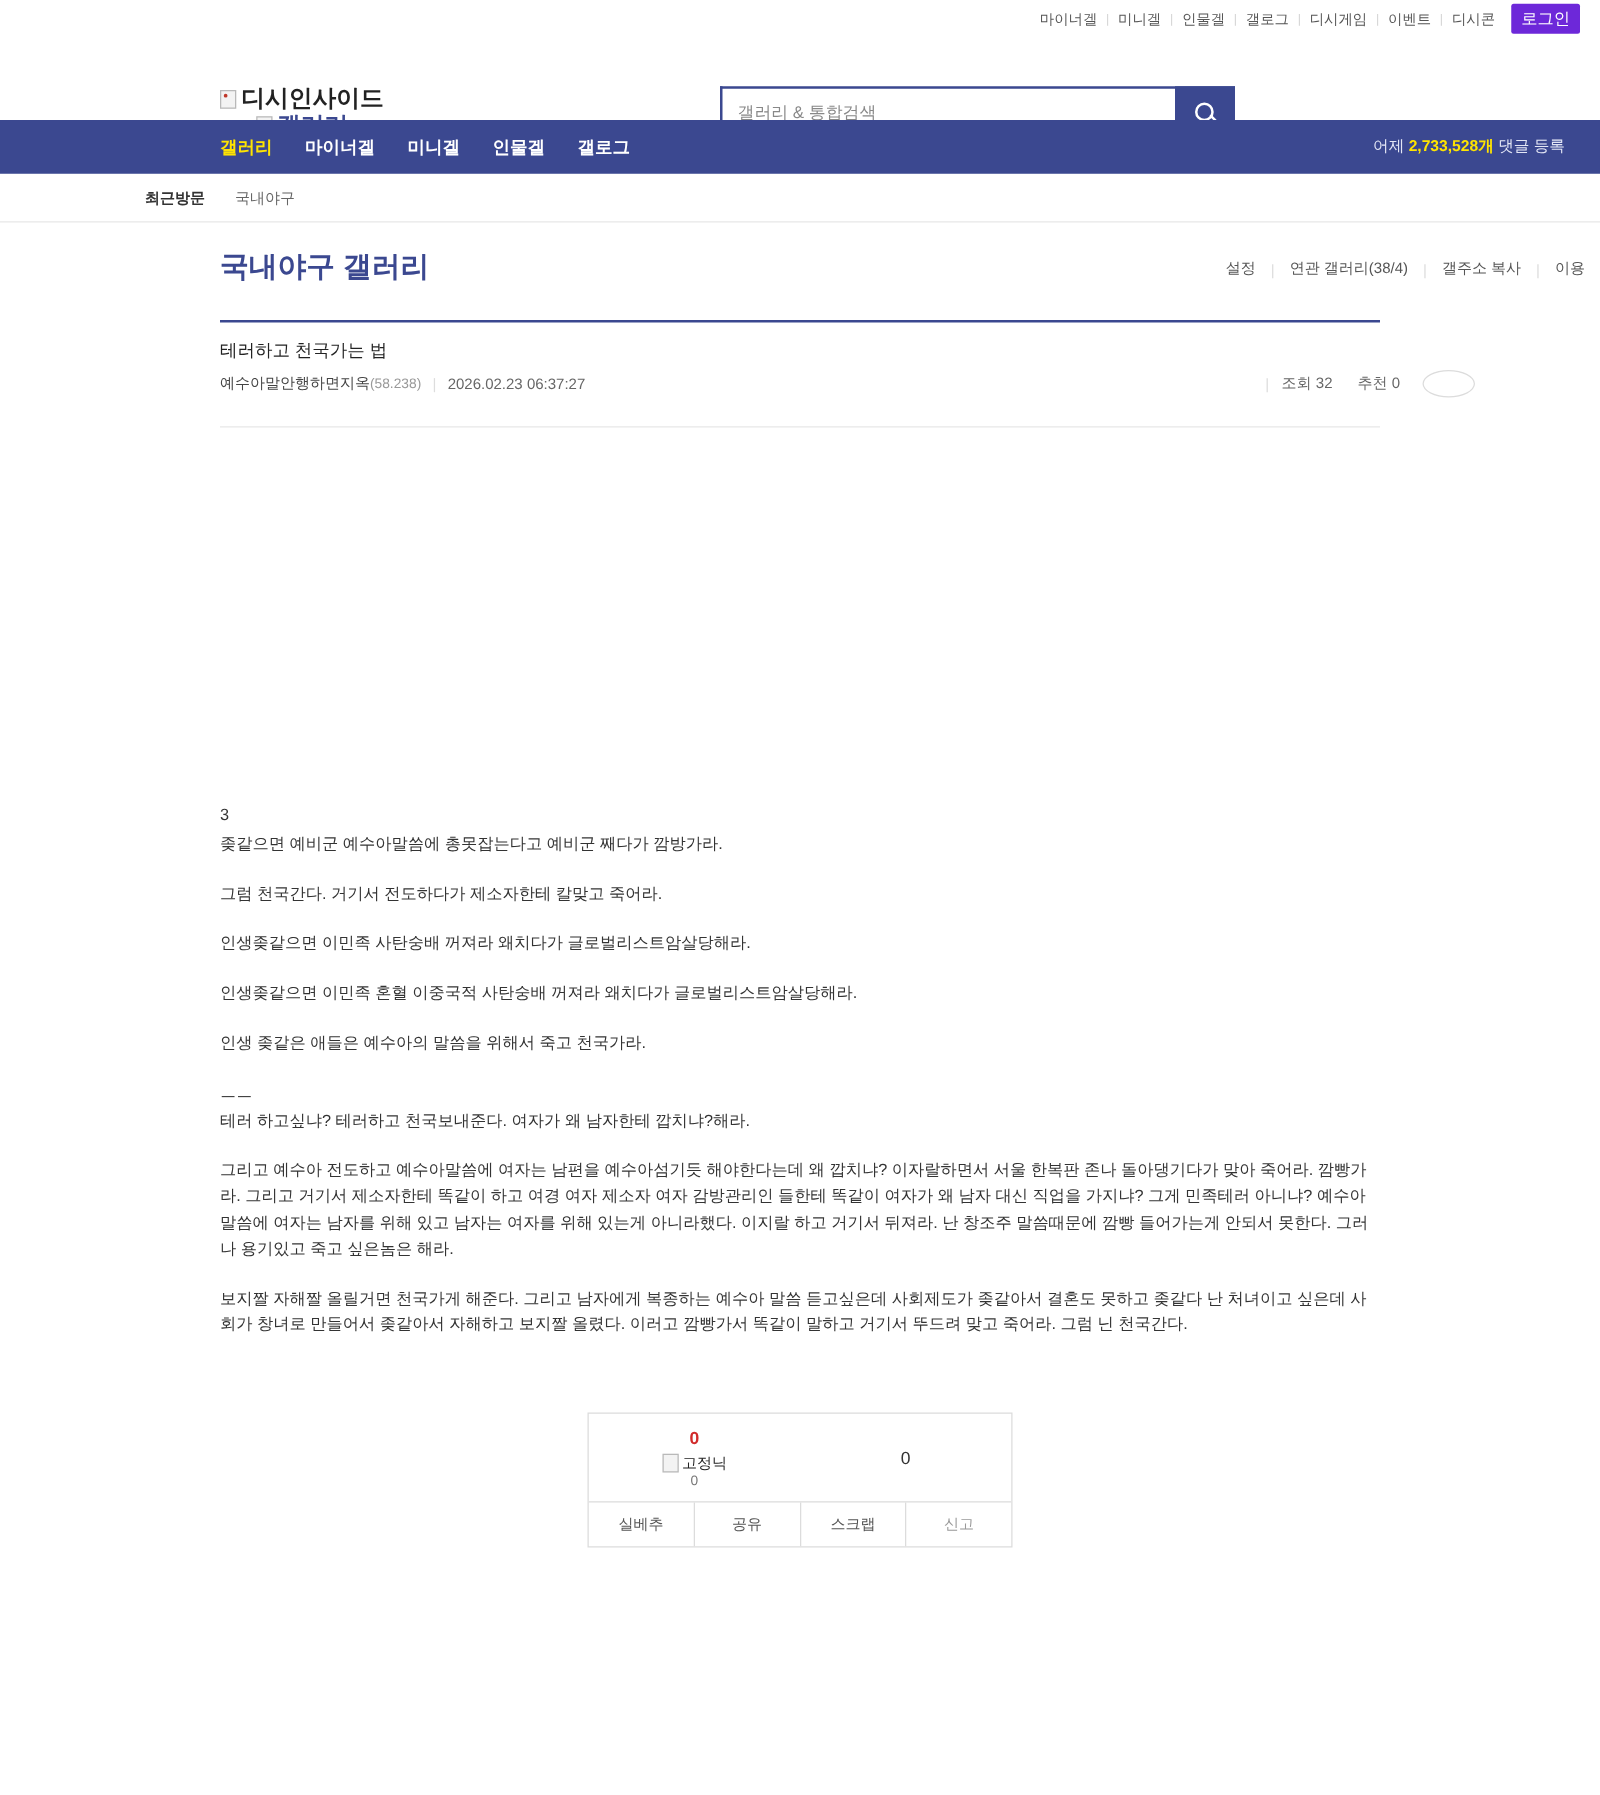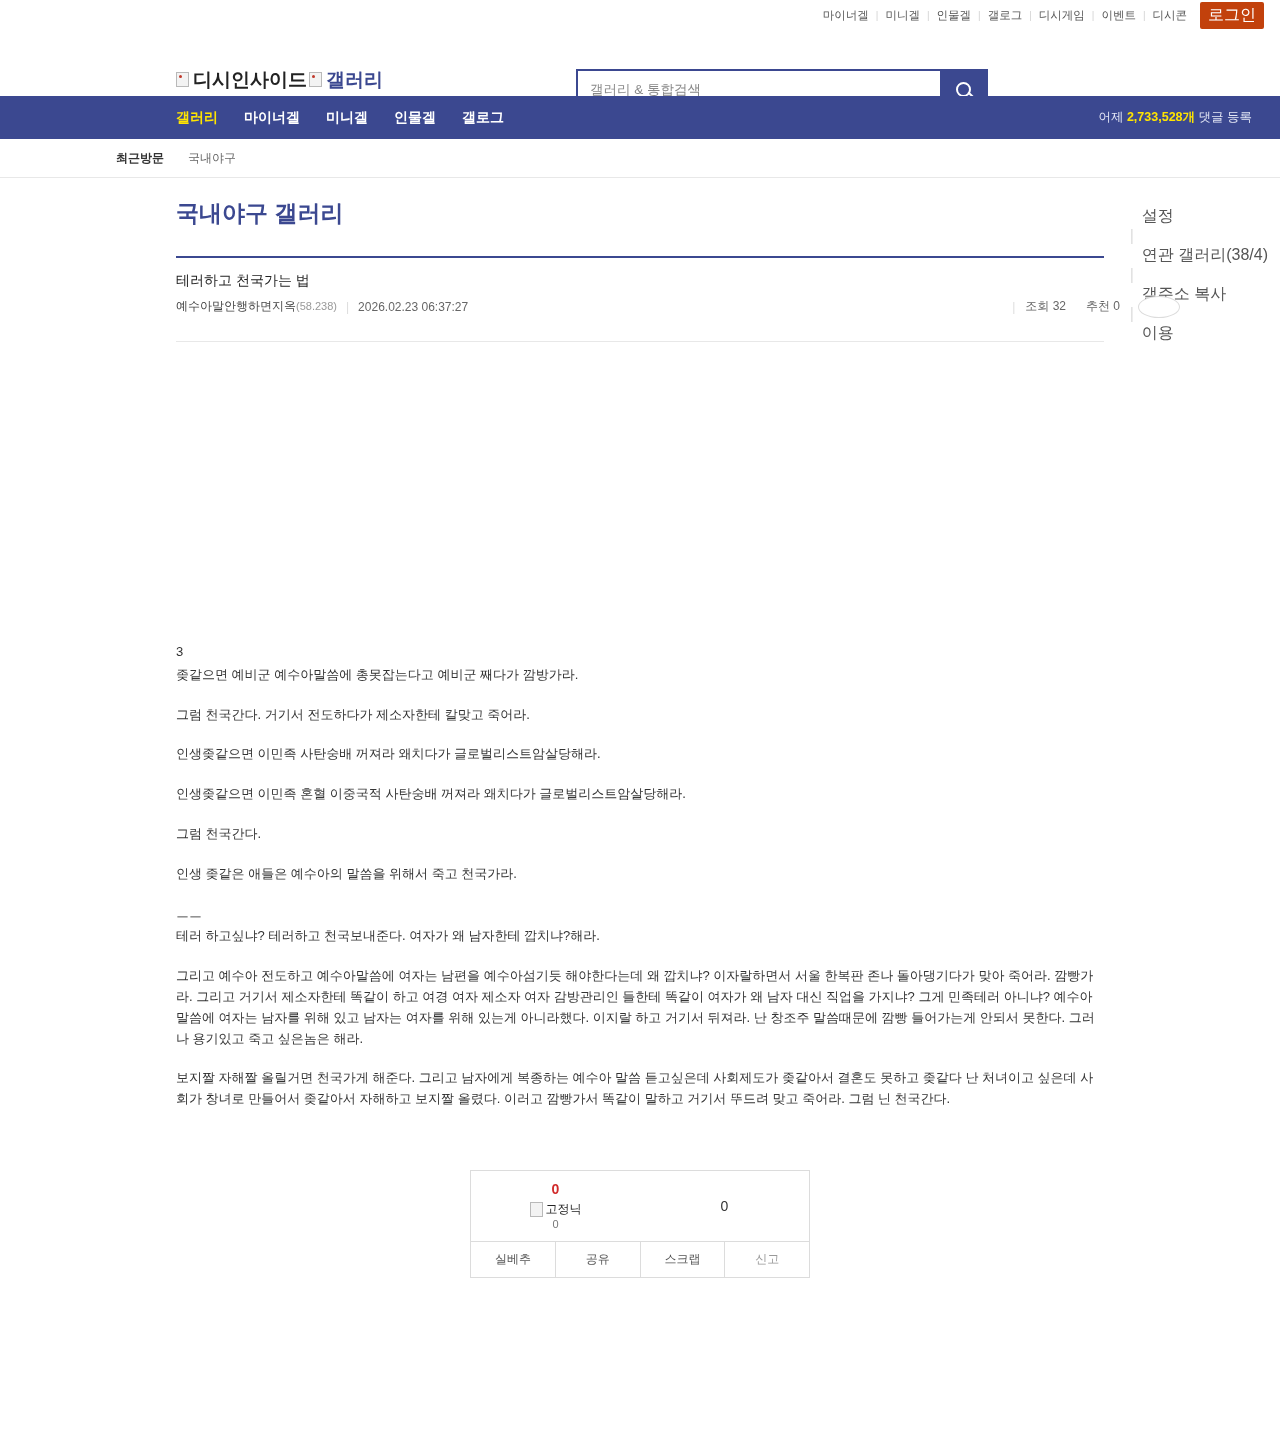--- a/index.html
+++ b/index.html
@@ -31,40 +31,41 @@
     color: #555;
     text-decoration: none;
     padding: 0 7px;
     position: relative;
   }
   .top-bar .sep {
     color: #d4d4d4;
     font-size: 10px;
   }
   .login-btn {
-    background: #c2410c;
+    background: #6d28d9;
     color: #ffffff !important;
     padding: 3px 8px !important;
     border-radius: 2px;
-    font-size: 16px;
+    font-size: 13px;
     margin-left: 6px;
   }
 
   
   .header {
     height: 66px;
     position: relative;
   }
   .logo-wrap {
     position: absolute;
     left: 176px;
     top: 40px;
     display: flex;
     align-items: center;
     gap: 2px;
+    flex-direction: column;
   }
   .broken-img {
     display: inline-flex;
     align-items: center;
     gap: 4px;
     font-size: 19px;
     font-weight: bold;
     color: #222;
     line-height: 1;
   }
@@ -192,25 +193,24 @@
     left: 176px;
     top: 20px;
     font-size: 23px;
     font-weight: bold;
     color: #3b4890;
   }
   .gall-links {
     position: absolute;
     right: 0px;
     top: 28px;
-    font-size: 16px;
+    font-size: 12px;
     color: #555;
     display: flex;
-    align-items: flex-start;
-    flex-direction: column;
+    align-items: flex-end;
   }
   .gall-links a {
     color: #555;
     text-decoration: none;
     padding: 0 12px;
   }
   .gall-links .vsep { color: #ddd; }
 
   
   .article {
@@ -413,21 +413,20 @@
       <span class="circle-btn"></span>
     </span>
   </div>
 
   <div class="art-body">
     <p class="blockline">3</p>
     <p>좆같으면 예비군 예수아말씀에 총못잡는다고 예비군 째다가 깜방가라.</p>
     <p>그럼 천국간다. 거기서 전도하다가 제소자한테 칼맞고 죽어라.</p>
     <p>인생좆같으면 이민족 사탄숭배 꺼져라 왜치다가 글로벌리스트암살당해라.</p>
     <p>인생좆같으면 이민족 혼혈 이중국적 사탄숭배 꺼져라 왜치다가 글로벌리스트암살당해라.</p>
-    <p>그럼 천국간다.</p>
     <p>인생 좆같은 애들은 예수아의 말씀을 위해서 죽고 천국가라.</p>
     <p class="blockline">ㅡㅡ</p>
     <p>테러 하고싶냐? 테러하고 천국보내준다. 여자가 왜 남자한테 깝치냐?해라.</p>
     <p>그리고 예수아 전도하고 예수아말씀에 여자는 남편을 예수아섬기듯 해야한다는데 왜 깝치냐? 이자랄하면서 서울 한복판 존나 돌아댕기다가 맞아 죽어라. 깜빵가라. 그리고 거기서 제소자한테 똑같이 하고 여경 여자 제소자 여자 감방관리인 들한테 똑같이 여자가 왜 남자 대신 직업을 가지냐? 그게 민족테러 아니냐? 예수아 말씀에 여자는 남자를 위해 있고 남자는 여자를 위해 있는게 아니라했다. 이지랄 하고 거기서 뒤져라. 난 창조주 말씀때문에 깜빵 들어가는게 안되서 못한다. 그러나 용기있고 죽고 싶은놈은 해라.</p>
     <p>보지짤 자해짤 올릴거면 천국가게 해준다. 그리고 남자에게 복종하는 예수아 말씀 듣고싶은데 사회제도가 좆같아서 결혼도 못하고 좆같다 난 처녀이고 싶은데 사회가 창녀로 만들어서 좆같아서 자해하고 보지짤 올렸다. 이러고 깜빵가서 똑같이 말하고 거기서 뚜드려 맞고 죽어라. 그럼 닌 천국간다.</p>
   </div>
 
   <div class="recommend-area">
     <div class="rec-box">
       <div class="rec-top">

